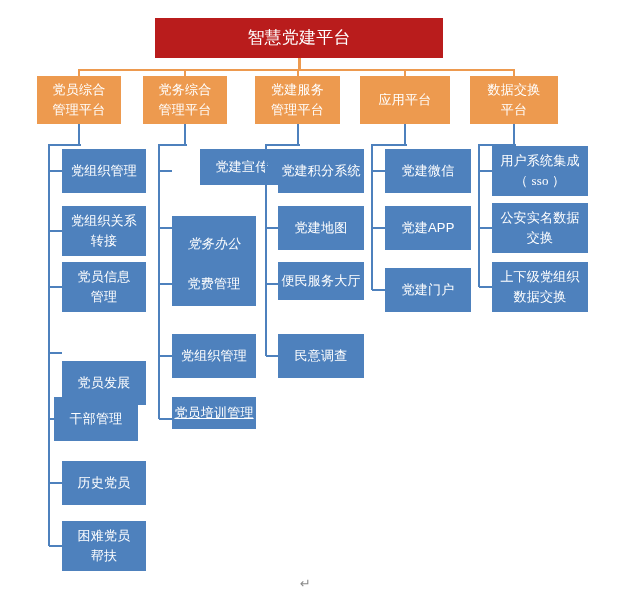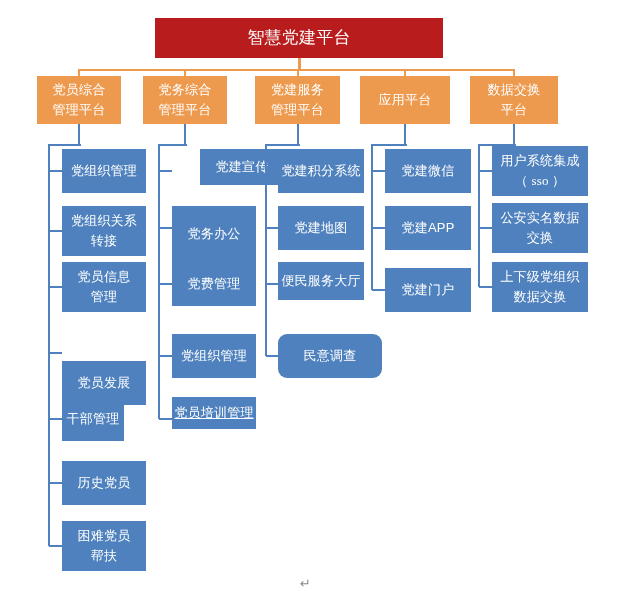--- a/index.html
+++ b/index.html
@@ -108,41 +108,41 @@
     <div class="conn-b" style="left: 49px; top: 286px; width: 13px; height: 2px;"></div>
     <div class="node leaf" style="left: 62px; top: 262px; width: 84px; height: 50px;">
       <span class="ln">党员信息</span>
       <span class="ln">管理</span>
     </div>
     <div class="conn-b" style="left: 49px; top: 352px; width: 13px; height: 2px;"></div>
     <div class="node leaf" style="left: 62px; top: 331px; width: 84px; height: 44px; margin-top: 30px;">
       <span class="ln">党员发展</span>
     </div>
     <div class="conn-b" style="left: 49px; top: 418px; width: 13px; height: 2px;"></div>
-    <div class="node leaf" style="left: 62px; top: 397px; width: 62px; height: 44px;">
+    <div class="node leaf" style="left: 54px; top: 397px; width: 84px; height: 44px;">
       <span class="ln">干部管理</span>
     </div>
     <div class="conn-b" style="left: 49px; top: 482px; width: 13px; height: 2px;"></div>
     <div class="node leaf" style="left: 62px; top: 461px; width: 84px; height: 44px;">
       <span class="ln">历史党员</span>
     </div>
     <div class="conn-b" style="left: 49px; top: 545px; width: 13px; height: 2px;"></div>
     <div class="node leaf" style="left: 62px; top: 521px; width: 84px; height: 50px;">
       <span class="ln">困难党员</span>
       <span class="ln">帮扶</span>
     </div>
     <div class="conn-b" style="left: 184px; top: 124px; width: 2px; height: 20px;"></div>
     <div class="conn-b" style="left: 158px; top: 144px; width: 2px; height: 275px;"></div>
     <div class="conn-b" style="left: 159px; top: 144px; width: 28px; height: 2px;"></div>
     <div class="conn-b" style="left: 159px; top: 170px; width: 13px; height: 2px;"></div>
     <div class="node leaf" style="left: 172px; top: 149px; width: 84px; height: 36px; margin-left: 28px;">
       <span class="ln">党建宣传</span>
     </div>
     <div class="conn-b" style="left: 159px; top: 227px; width: 13px; height: 2px;"></div>
-    <div class="node leaf" style="left: 172px; top: 206px; width: 84px; height: 56px;">
+    <div class="node leaf" style="left: 172px; top: 216px; width: 84px; height: 56px; font-style: italic;">
       <span class="ln">党务办公</span>
     </div>
     <div class="conn-b" style="left: 159px; top: 283px; width: 13px; height: 2px;"></div>
     <div class="node leaf" style="left: 172px; top: 262px; width: 84px; height: 44px;">
       <span class="ln">党费管理</span>
     </div>
     <div class="conn-b" style="left: 159px; top: 355px; width: 13px; height: 2px;"></div>
     <div class="node leaf" style="left: 172px; top: 334px; width: 84px; height: 44px;">
       <span class="ln">党组织管理</span>
     </div>
@@ -159,21 +159,21 @@
     </div>
     <div class="conn-b" style="left: 266px; top: 227px; width: 12px; height: 2px;"></div>
     <div class="node leaf" style="left: 278px; top: 206px; width: 86px; height: 44px;">
       <span class="ln">党建地图</span>
     </div>
     <div class="conn-b" style="left: 266px; top: 283px; width: 12px; height: 2px;"></div>
     <div class="node leaf" style="left: 278px; top: 262px; width: 86px; height: 38px;">
       <span class="ln">便民服务大厅</span>
     </div>
     <div class="conn-b" style="left: 266px; top: 355px; width: 12px; height: 2px;"></div>
-    <div class="node leaf" style="left: 278px; top: 334px; width: 104px; height: 44px; border-radius: 9px;">
+    <div class="node leaf" style="left: 278px; top: 334px; width: 86px; height: 44px;">
       <span class="ln">民意调查</span>
     </div>
     <div class="conn-b" style="left: 404px; top: 124px; width: 2px; height: 20px;"></div>
     <div class="conn-b" style="left: 371px; top: 144px; width: 2px; height: 146px;"></div>
     <div class="conn-b" style="left: 372px; top: 144px; width: 35px; height: 2px;"></div>
     <div class="conn-b" style="left: 372px; top: 170px; width: 13px; height: 2px;"></div>
     <div class="node leaf" style="left: 385px; top: 149px; width: 86px; height: 44px;">
       <span class="ln">党建微信</span>
     </div>
     <div class="conn-b" style="left: 372px; top: 227px; width: 13px; height: 2px;"></div>

